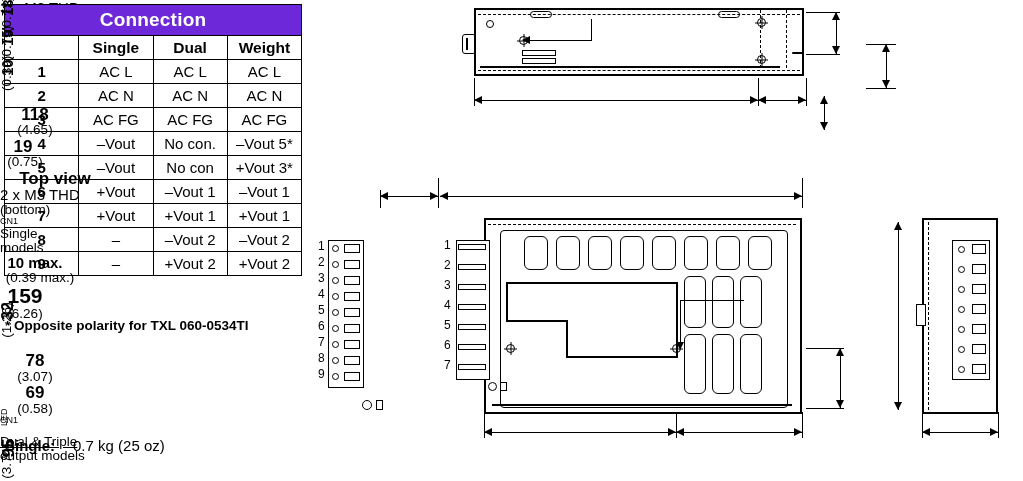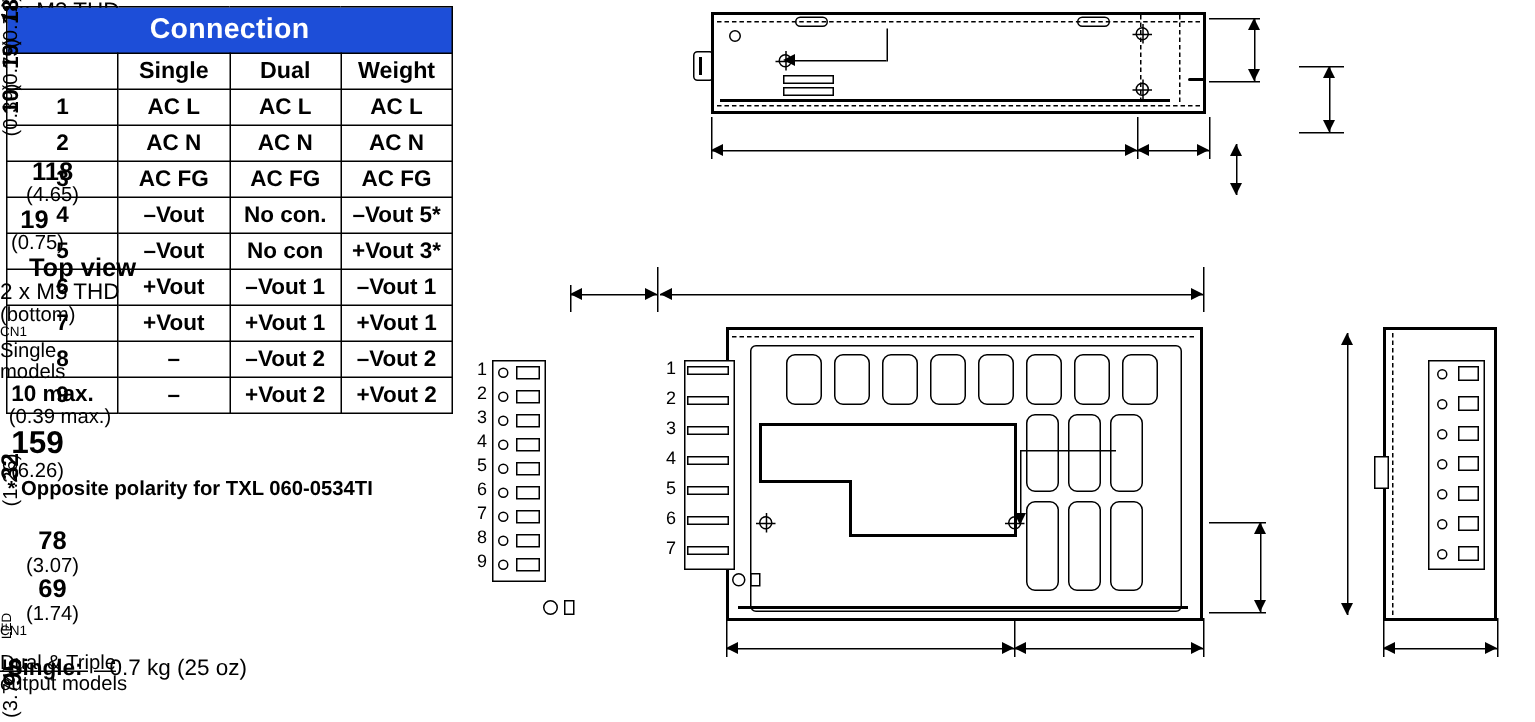--- a/index.html
+++ b/index.html
@@ -17,24 +17,23 @@
     position:absolute;left:4px;top:4px;width:298px;
     border-collapse:collapse;
     table-layout:fixed;
   }
   #conn-table td,#conn-table th{
     border:1.5px solid #000;
     text-align:center;
     font-size:15px;
     height:23px;
     padding:0;
-    font-weight:bold;
   }
   #conn-table .hdr-title{
-    background:#1d4ed8;color:#fff;font-size:19px;font-weight:bold;
+    background:#6d28d9;color:#fff;font-size:19px;font-weight:bold;
     height:30px;letter-spacing:.2px;
   }
   #conn-table .col-head{font-weight:bold;font-size:15.5px;}
   #conn-table .idx{font-weight:bold;width:34px;}
   #conn-table .c1{width:88px;}
   #conn-table .c2{width:88px;}
   #conn-table .c3{width:88px;}
 
   #table-note{
     position:absolute;left:5px;top:318px;font-size:13.5px;font-weight:bold;
@@ -313,21 +312,21 @@
 <div class="dimvert" style="left:484px;top:412px;height:26px;"></div>
 <div class="dimvert" style="left:676px;top:412px;height:26px;"></div>
 <div class="lbl b" style="left:540px;top:412px;width:70px;font-size:17px;">78</div>
 <div class="lbl small" style="left:540px;top:448px;width:70px;">(3.07)</div>
 
 <div class="dimline" style="left:676px;top:432px;width:126px;"></div>
 <div class="arrowL" style="left:676px;top:428px;"></div>
 <div class="arrowR" style="left:794px;top:428px;"></div>
 <div class="dimvert" style="left:802px;top:412px;height:26px;"></div>
 <div class="lbl b" style="left:702px;top:412px;width:70px;font-size:17px;">69</div>
-<div class="lbl small" style="left:702px;top:448px;width:70px;">(1.74)</div>
+<div class="lbl small" style="left:702px;top:448px;width:70px;">(0.58)</div>
 
 <div class="conn-block" style="left:328px;top:240px;width:36px;height:148px;"></div>
 <div class="conn-screw" style="left:332px;top:245px;"></div>
 <div class="conn-screw" style="left:332px;top:261px;"></div>
 <div class="conn-screw" style="left:332px;top:277px;"></div>
 <div class="conn-screw" style="left:332px;top:293px;"></div>
 <div class="conn-screw" style="left:332px;top:309px;"></div>
 <div class="conn-screw" style="left:332px;top:325px;"></div>
 <div class="conn-screw" style="left:332px;top:341px;"></div>
 <div class="conn-screw" style="left:332px;top:357px;"></div>

